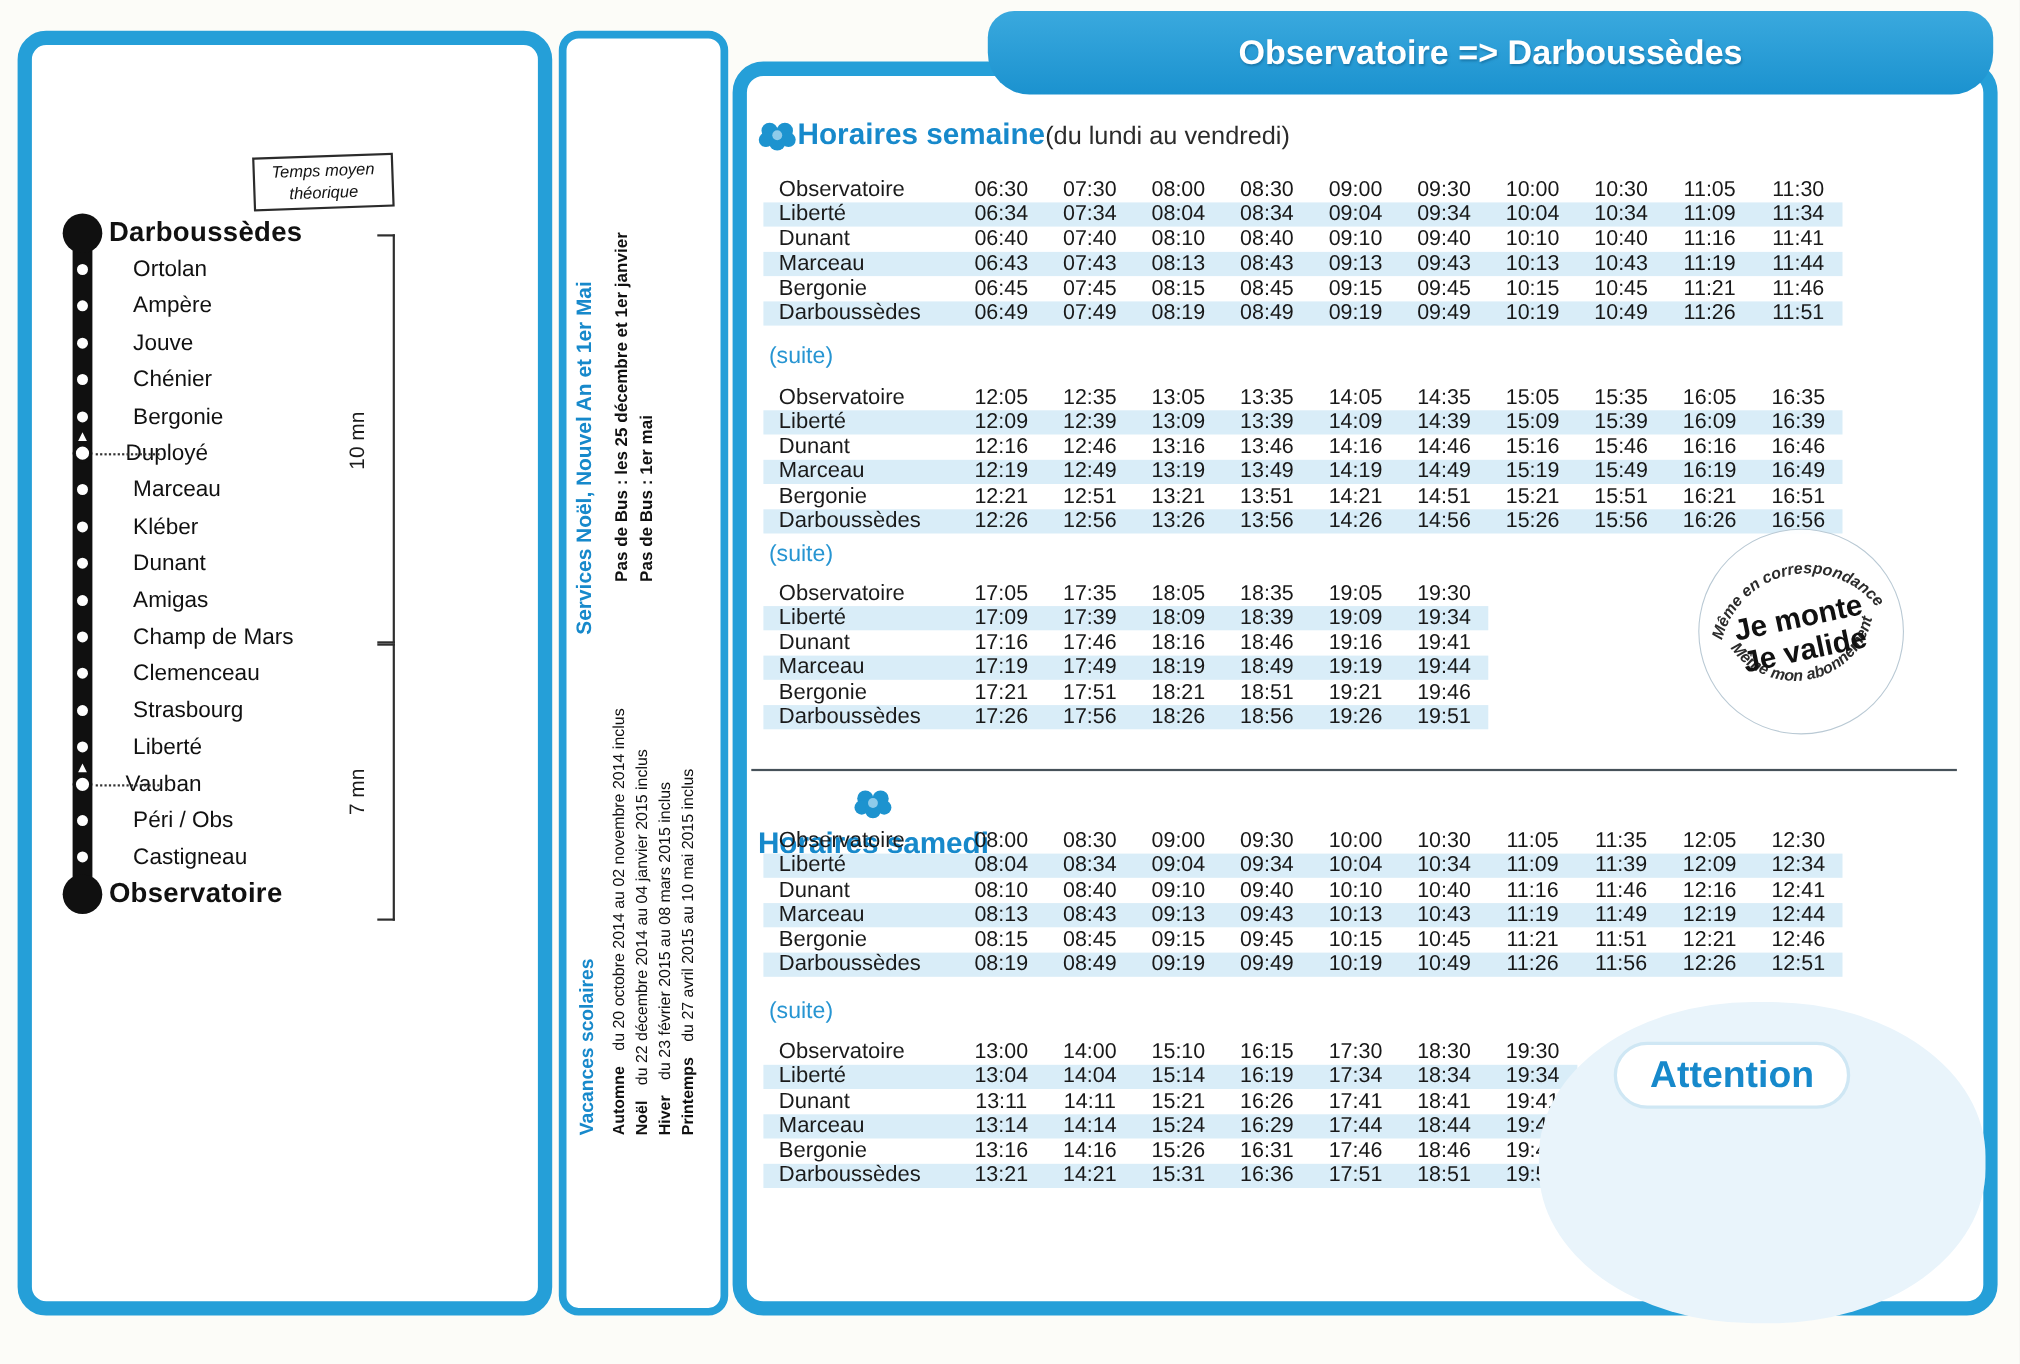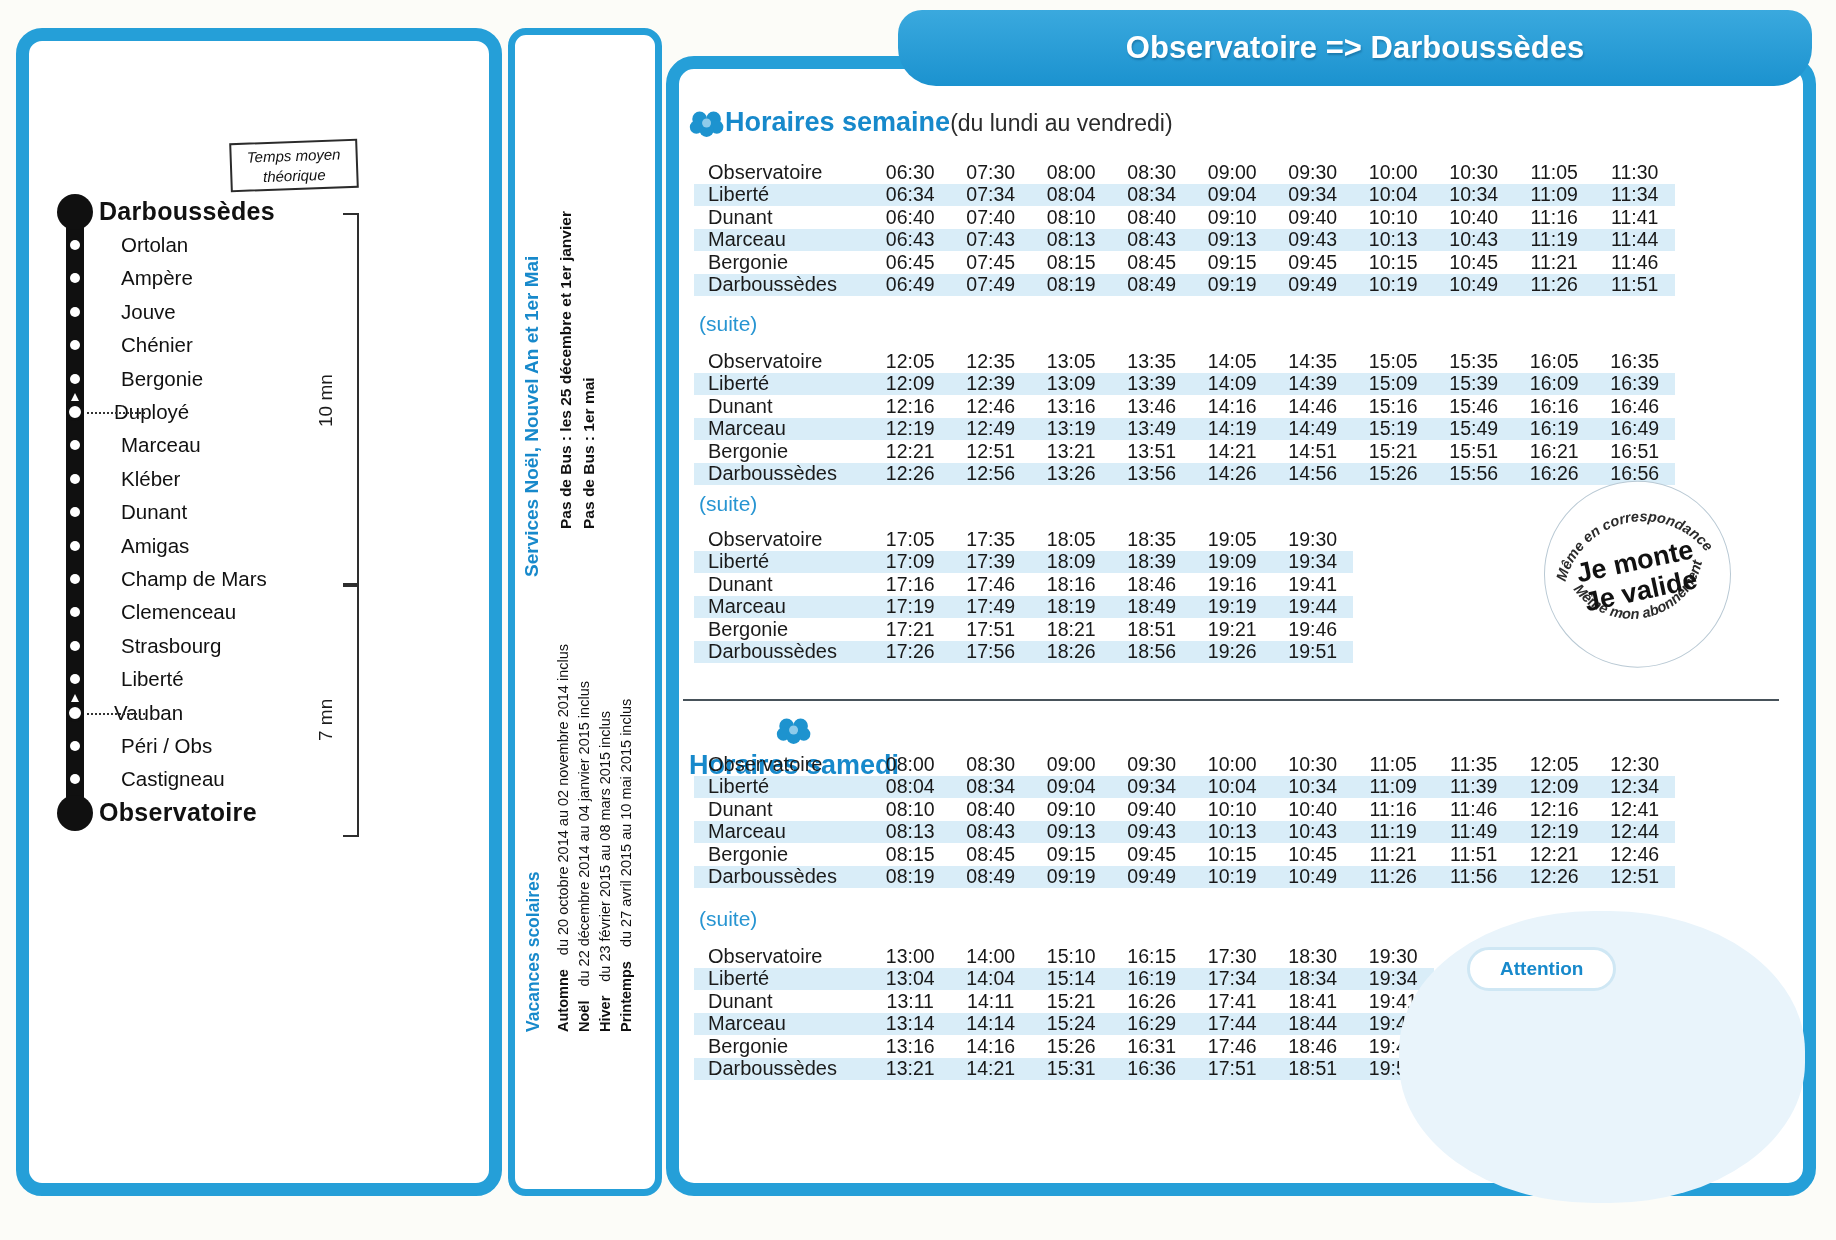--- a/index.html
+++ b/index.html
@@ -79,21 +79,21 @@
   #tt-wk1{top:92px;} #tt-wk2{top:281px;} #tt-wk3{top:459px;}
   #tt-sa1{top:684px;} #tt-sa2{top:876px;}
 
   #divider{position:absolute;left:4px;top:630px;width:1096px;border-top:2px solid #47525a;}
 
   #stamp{position:absolute;left:862px;top:408px;transform:rotate(-12deg);}
 
   #cloud{position:absolute;left:720px;top:842px;width:406px;height:292px;
     background:#e9f4fb;border-radius:48%;}
   #attention{position:absolute;left:788px;top:878px;background:#fff;border:3px solid #cfe7f4;
-    border-radius:999px;padding:8px 30px;font-size:19px;font-weight:bold;color:var(--blue-dark);}
+    border-radius:999px;padding:8px 30px;font-size:34px;font-weight:bold;color:var(--blue-dark);}
   #notice{position:absolute;left:788px;top:962px;width:310px;text-align:center;
     font-size:27px;font-weight:bold;color:#15202c;line-height:40px;}
 </style>
 </head>
 <body>
 
 <div id="page">
 
   <div id="left-panel">
     <div id="tm-box">

